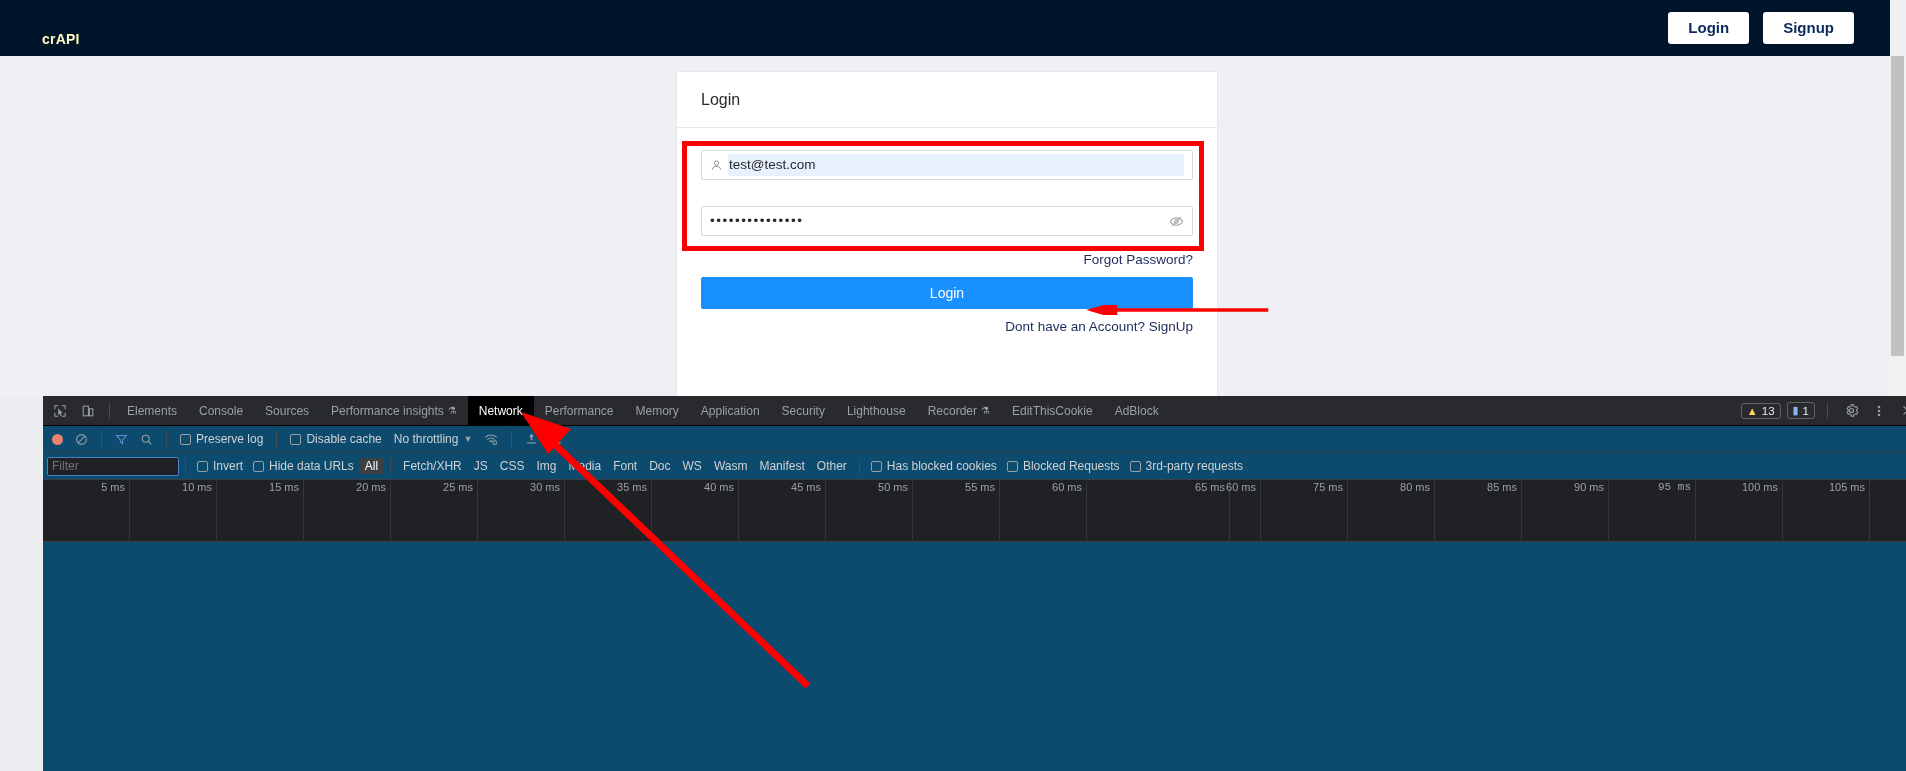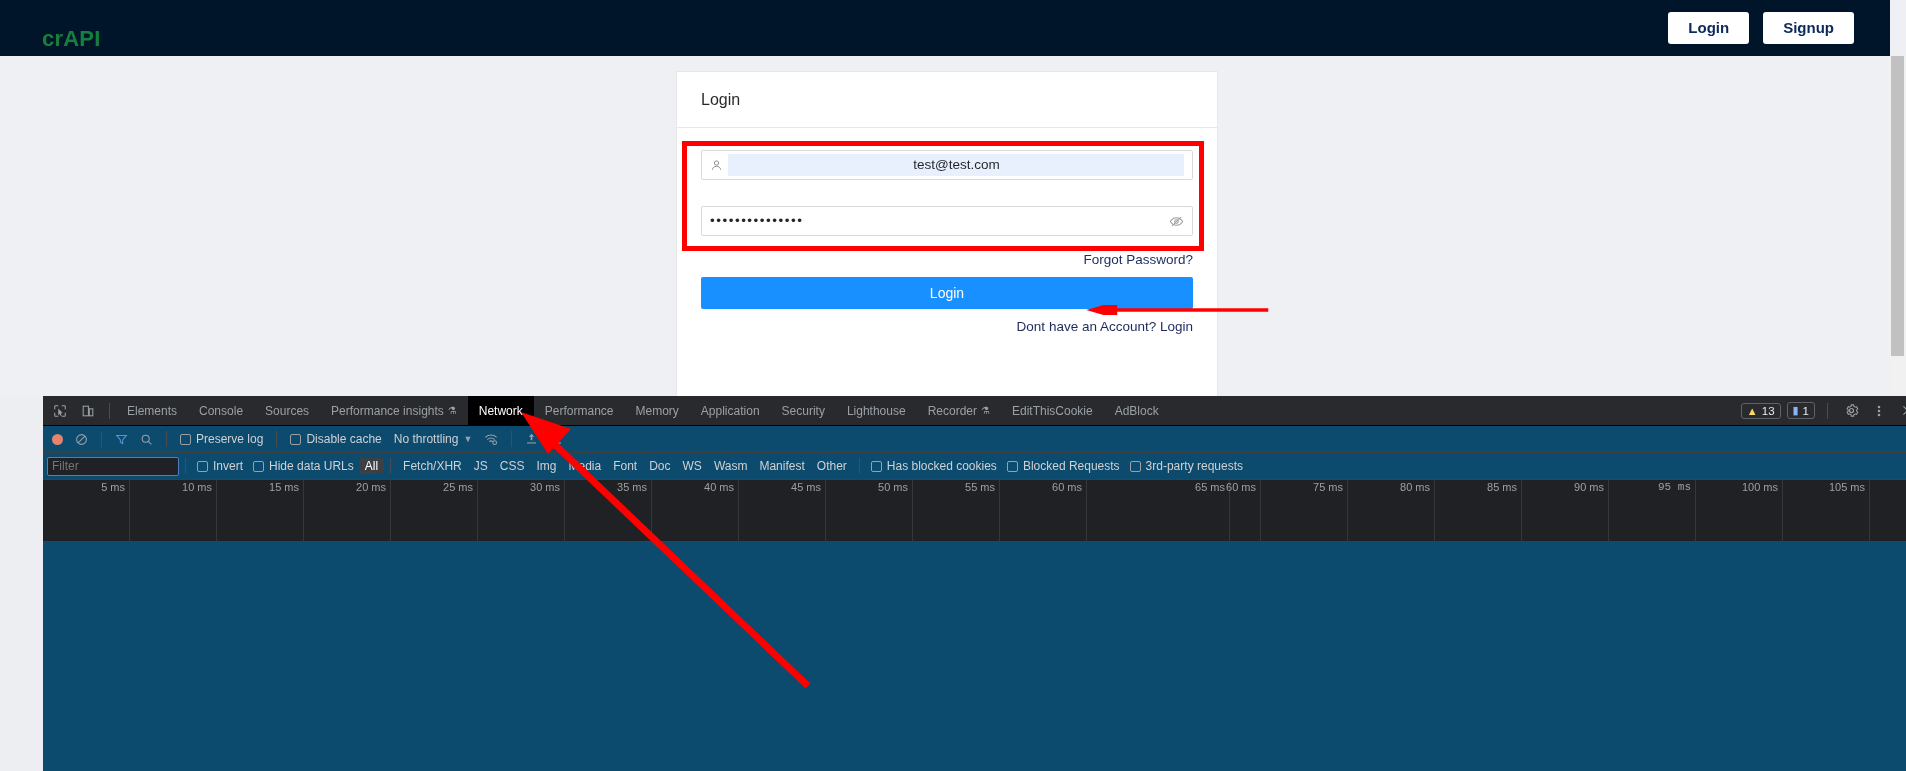--- a/index.html
+++ b/index.html
@@ -20,22 +20,22 @@
     overflow: hidden;
   }
   .navbar {
     position: absolute; left: 0; top: 0;
     width: 1890px; height: 56px;
     background: #001529;
     display: flex; align-items: center;
   }
   .brand {
     margin-left: 42px;
-    color: #15803d;
-    font-size: 22px;
+    color: #fef9c3;
+    font-size: 14px;
     font-weight: bold;
     letter-spacing: .2px;
     margin-top: 21px;
   }
   .nav-actions {
     margin-left: auto; margin-right: 36px;
     display: flex; gap: 14px; align-items: center;
   }
   .nav-btn {
     background: #ffffff;
@@ -100,21 +100,20 @@
     font-size: 13.5px;
     line-height: 18px;
     white-space: nowrap;
   }
   .field.autofilled .val {
     background: #e8f0fe;
     display: block;
     width: 100%;
     padding: 2px 0 2px 1px;
     margin-left: -1px;
-    text-align: center;
   }
   .field .suffix-icon { color: #00000040; display: flex; align-items: center; }
   .dots { letter-spacing: 1.5px; font-size: 11px; color: #000000d9; }
 
   .forgot-row { text-align: right; margin-top: -12px; margin-bottom: 9px; }
   .forgot-link {
     font-size: 13.5px; color: #1d2b5c; text-decoration: none; cursor: pointer;
   }
   .login-btn {
     display: block; width: 100%; height: 32px;
@@ -312,21 +311,21 @@
           </span>
         </div>
 
         <div class="forgot-row">
           <a class="forgot-link">Forgot Password?</a>
         </div>
 
         <button class="login-btn">Login</button>
 
         <div class="signup-row">
-          <a class="signup-link">Dont have an Account? Login</a>
+          <a class="signup-link">Dont have an Account? SignUp</a>
         </div>
       </div>
     </div>
 
     <div class="ann-rect inputs"></div>
 
     <svg class="ann-arrow-login" viewBox="0 0 365 20">
       <line x1="364" y1="10" x2="60" y2="10" stroke="#ff0000" stroke-width="7"></line>
       <polygon points="0,10 62,-8 62,28" fill="#ff0000"></polygon>
     </svg>

